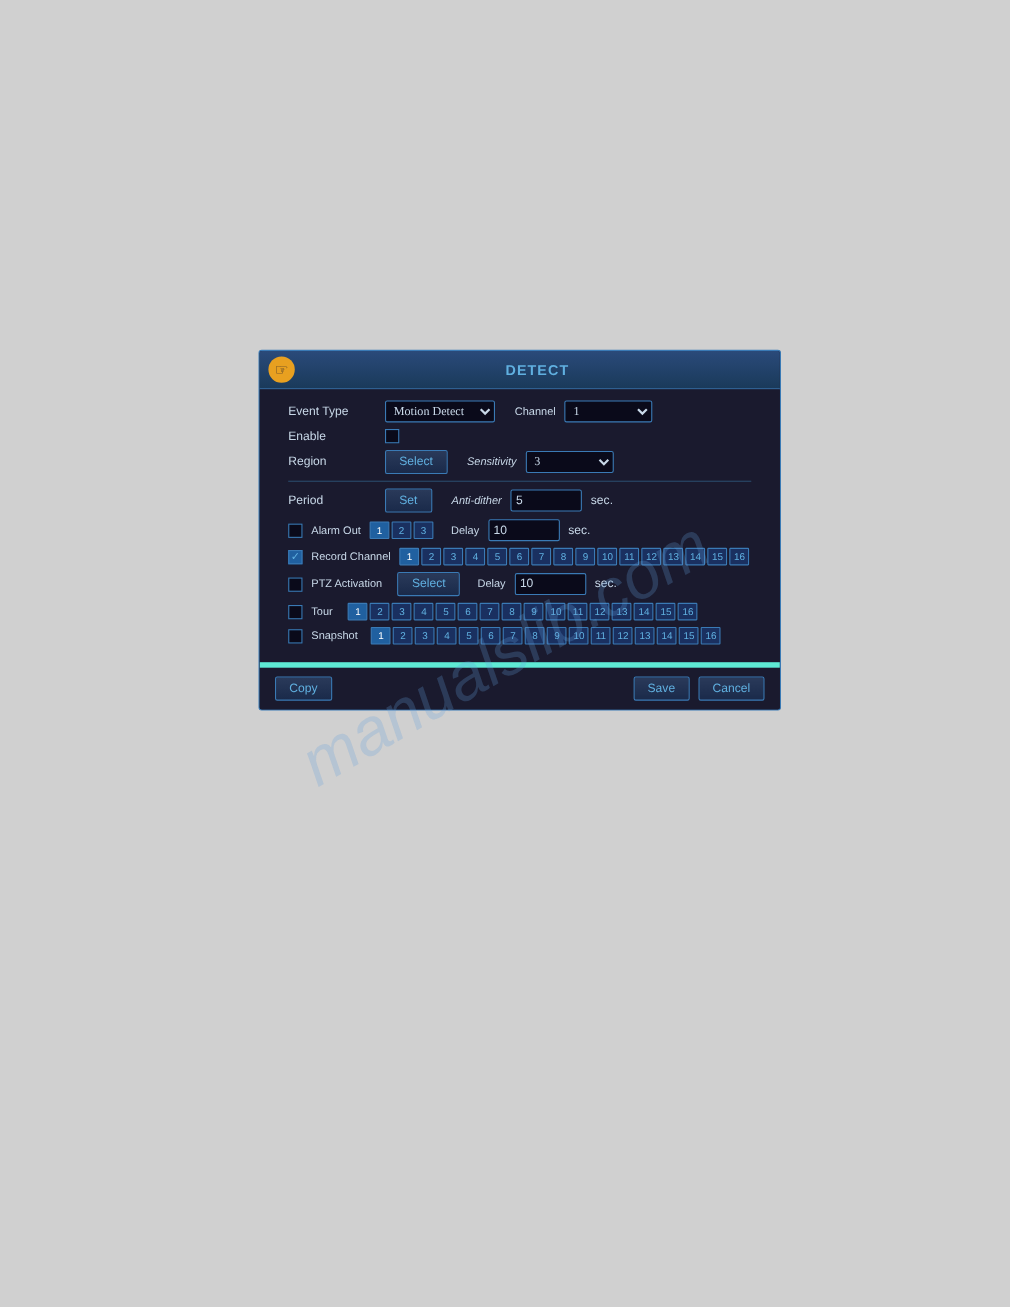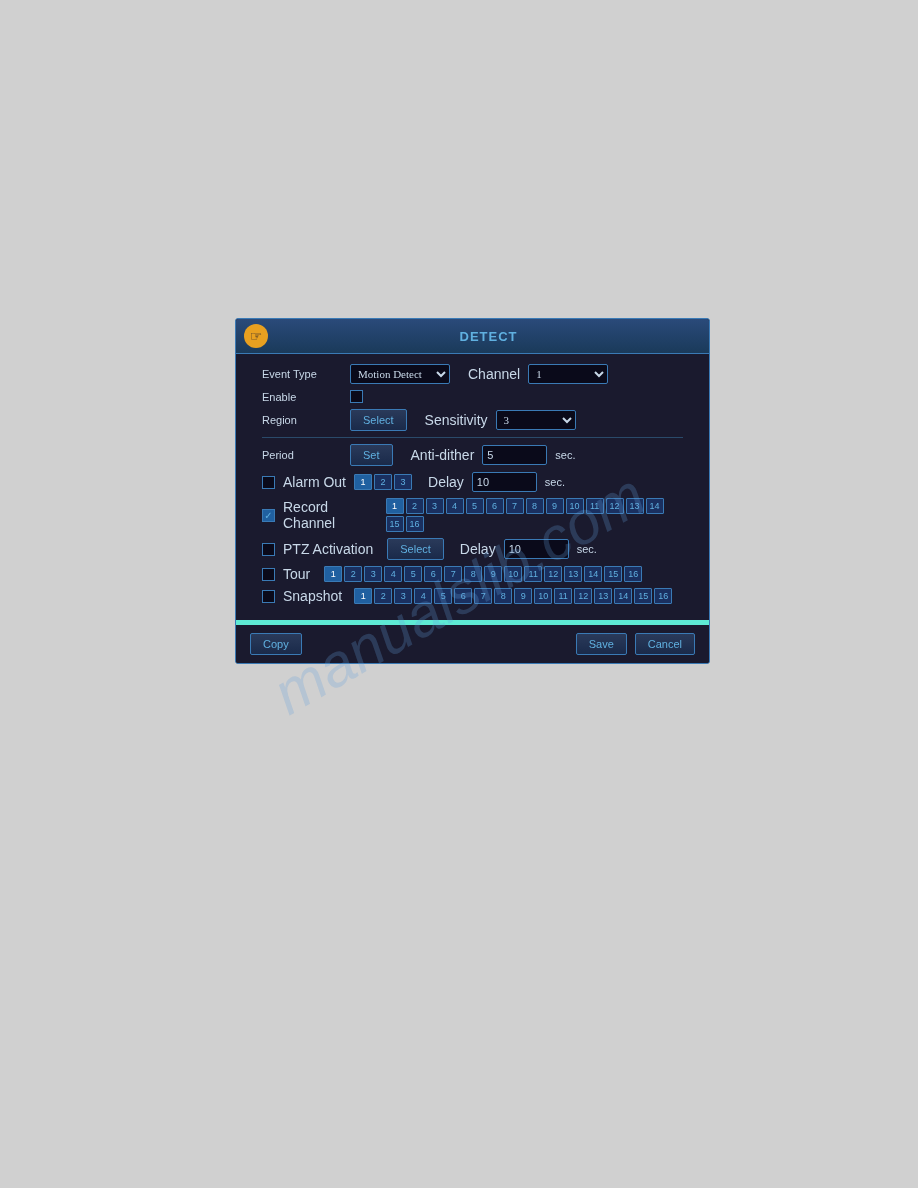--- a/index.html
+++ b/index.html
@@ -80,21 +80,21 @@
     }
 
     .form-label {
       color: #c8d8e8;
       font-size: 11px;
       min-width: 80px;
     }
 
     .form-label-sm {
       color: #c8d8e8;
-      font-size: 14px;
+      font-size: 10px;
     }
 
     .form-select {
       background: #0a0a1a;
       border: 1px solid #3a7ab5;
       color: #c8d8e8;
       font-size: 11px;
       padding: 1px 3px;
       border-radius: 2px;
       height: 20px;
@@ -232,32 +232,32 @@
     </div>
 
     <div class="form-row">
       <span class="form-label">Enable</span>
       <div class="form-checkbox"></div>
     </div>
 
     <div class="form-row">
       <span class="form-label">Region</span>
       <button class="btn">Select</button>
-      <span class="form-label-sm" style="margin-left:10px;">Sensitivity</span>
+      <span class="form-label-sm" style="margin-left:10px;font-style:italic;">Sensitivity</span>
       <select class="form-select form-select-sm">
         <option>3</option>
       </select>
     </div>
 
     <hr class="divider">
 
     <div class="form-row">
       <span class="form-label">Period</span>
       <button class="btn">Set</button>
-      <span class="form-label-sm" style="margin-left:10px;">Anti-dither</span>
+      <span class="form-label-sm" style="margin-left:10px;font-style:italic;">Anti-dither</span>
       <input class="form-input" type="text" value="5" style="">
       <span class="sec-label">sec.</span>
     </div>
 
     <div class="form-row">
       <div class="form-checkbox"></div>
       <span class="form-label-sm">Alarm Out</span>
       <div class="channel-grid">
         <div class="channel-btn active">1</div>
         <div class="channel-btn">2</div>

